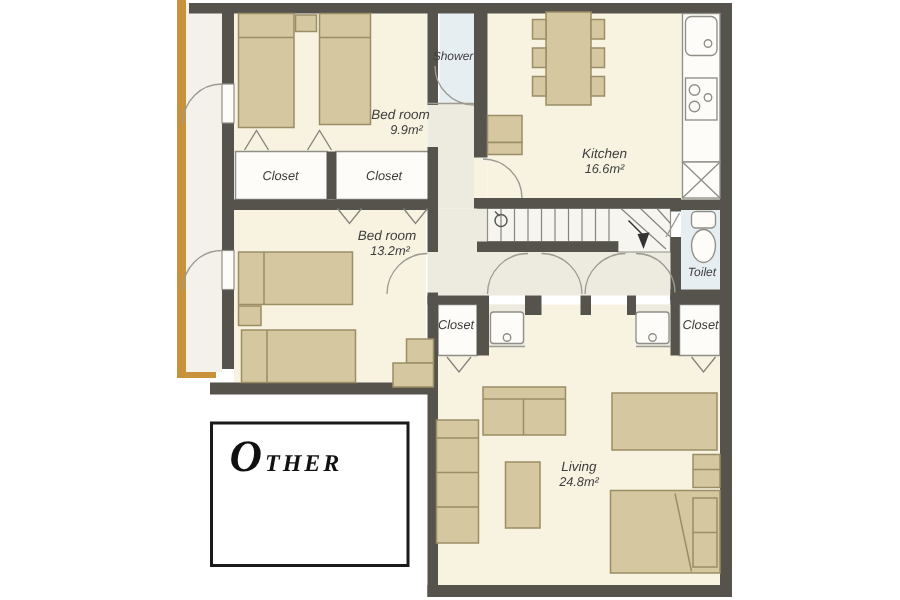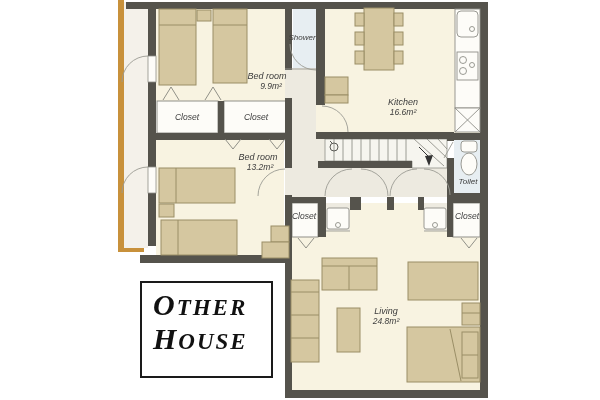--- a/index.html
+++ b/index.html
@@ -17,21 +17,21 @@
   .small-label { font-size:8px; }
   .closet-label { font-size:8.5px; }
   #title-box {
     position:absolute; left:140px; top:281px; width:133px; height:97px;
     background:#ffffff; border:2px solid #1a1a1a; box-sizing:border-box;
     padding:6px 0 0 11px;
   }
   .title-line {
     font-family:"Liberation Serif", serif;
     font-weight:bold; color:#111111;
-    font-size:23px; line-height:31px; letter-spacing:2px;
+    font-size:16px; line-height:31px; letter-spacing:2px;
     text-transform:uppercase;
   }
   .title-line::first-letter { font-size:30px; }
 </style>
 </head>
 <body>
 
 <div id="stage">
 
 <svg id="plan-svg" width="600" height="400" viewBox="0 0 600 400">
@@ -249,16 +249,15 @@
     <text class="small-label" x="468" y="184">Toilet</text>
     <text class="closet-label" x="304" y="219">Closet</text>
     <text class="closet-label" x="467" y="219">Closet</text>
     <text class="room-name" x="386" y="314">Living</text>
     <text class="room-area" x="386" y="324">24.8m²</text>
   </g>
 </svg>
 
   <div id="title-box">
     <div class="title-line">Other</div>
-    <div class="title-line">House</div>
   </div>
 
 </div>
 
 </body></html>

